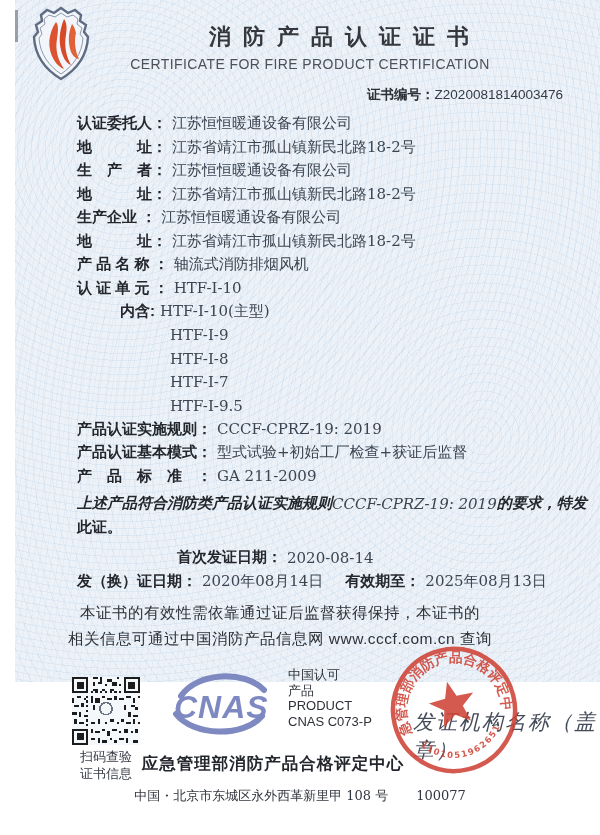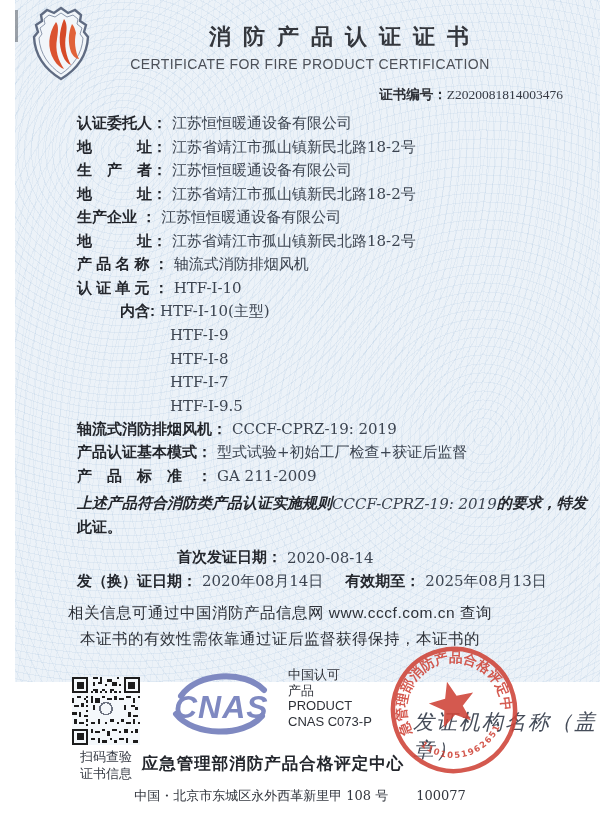--- a/index.html
+++ b/index.html
@@ -24,21 +24,21 @@
     font-size:22px;font-weight:700;color:#34373d;letter-spacing:12px;
   }
   .subtitle{
     position:absolute;left:0;right:10px;top:56px;text-align:center;
     font-size:14px;color:#4c5058;letter-spacing:.4px;
   }
   .certno{
     position:absolute;right:52px;top:86px;font-size:13.5px;color:#2c2f35;
   }
   .certno .lbl-b{font-weight:700;}
-  .sn{font-family:Liberation Serif, serif;color:#353a44;}
+  .sn{font-family:Liberation Sans, sans-serif;color:#353a44;}
   
   .body{position:absolute;left:62px;top:112px;right:20px;}
   .row{height:23.5px;display:flex;align-items:center;font-size:15px;white-space:nowrap;}
   .lbl{font-weight:700;color:#23262c;flex:0 0 auto;}
   .val{font-family:"DejaVu Serif","Liberation Serif",serif;color:#3c4450;margin-left:5px;}
   .indent-models{padding-left:43px;}
   .indent-cont{padding-left:88px;}
   .statement{font-weight:700;color:#23262c;}
   .statement .code{font-weight:400;font-family:"DejaVu Serif","Liberation Serif",serif;color:#3c4450;}
   .date-first{padding-left:100px;margin-top:7px;}
@@ -149,21 +149,21 @@
         <span class="val">HTF-I-8</span>
       </div>
     <div class="row indent-cont">
         <span class="val">HTF-I-7</span>
       </div>
     <div class="row indent-cont">
         <span class="val">HTF-I-9.5</span>
       </div>
 
     <div class="row">
-        <span class="lbl">轴流式消防排烟风机：</span>
+        <span class="lbl">产品认证实施规则：</span>
         <span class="val">CCCF-CPRZ-19: 2019</span>
       </div>
     <div class="row">
         <span class="lbl">产品认证基本模式：</span>
         <span class="val">型式试验+初始工厂检查+获证后监督</span>
       </div>
     <div class="row">
         <span class="lbl">产　品　标　准　：</span>
         <span class="val">GA 211-2009</span>
       </div>
@@ -183,22 +183,22 @@
     </div>
     <div class="row date-row">
       <span class="lbl">发（换）证日期：</span>
         <span class="val">2020年08月14日</span>
       <span class="lbl">有效期至：</span>
         <span class="val">2025年08月13日</span>
     </div>
   </div>
 
   <div class="note">
+    <div>本证书的有效性需依靠通过证后监督获得保持，本证书的</div>
     <div>相关信息可通过中国消防产品信息网 www.cccf.com.cn 查询</div>
-    <div>本证书的有效性需依靠通过证后监督获得保持，本证书的</div>
   </div>
 
   <svg class="qr" width="68" height="68" viewBox="0 0 29 29" shape-rendering="crispEdges">
     <rect x="0" y="0" width="29" height="29" fill="#f4f8fb"></rect>
     <g fill="#1c1c1c">
       <rect x="0" y="0" width="7" height="7"></rect>
         <rect x="22" y="0" width="7" height="7"></rect>
         <rect x="0" y="22" width="7" height="7"></rect>
       <rect x="1" y="1" width="5" height="5" fill="#f4f8fb"></rect>
         <rect x="23" y="1" width="5" height="5" fill="#f4f8fb"></rect>

